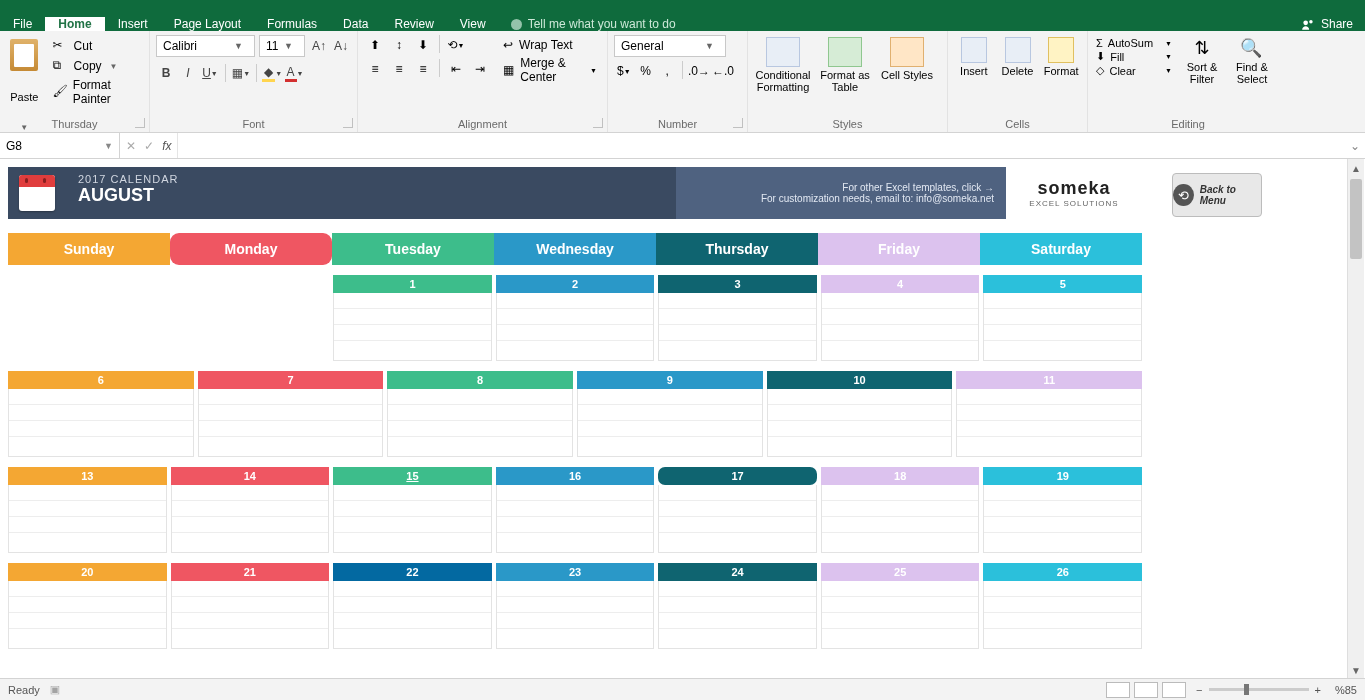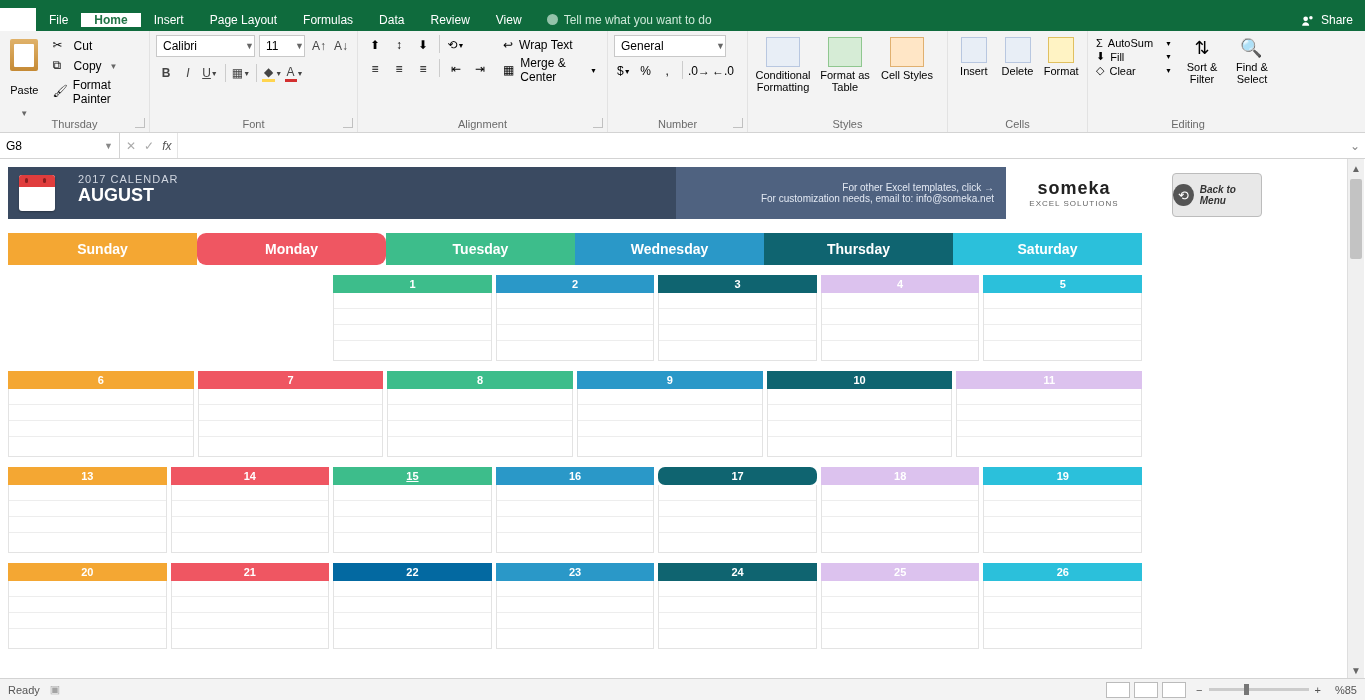--- a/index.html
+++ b/index.html
@@ -2,46 +2,46 @@
 <html><head>
 <meta charset="utf-8">
 <style>
 * { margin: 0; padding: 0; box-sizing: border-box; font-family: "Segoe UI", Arial, sans-serif; }
 body { width: 1365px; height: 700px; background: #fff; overflow: hidden; font-size: 12px; }
 
 
 .titlebar { height: 8px; background: #0f6b3d; }
 
 
-.tabs { display: flex; align-items: center; height: 23px; background: #0f6b3d; color: #fff; font-size: 12px; margin-left: 36px; }
+.tabs { display: flex; align-items: flex-end; height: 23px; background: #0f6b3d; color: #fff; font-size: 12px; }
 .tabs .tab { padding: 0 13px; display: flex; align-items: center; cursor: pointer; }
 .tabs .tab.file { background: #0f6b3d; }
 .tabs .tab.active { background: #fff; color: #217346; font-weight: bold; }
 .tabs .tellme { padding: 0 12px; display: flex; align-items: center; color: #cde8d8; gap: 6px; flex: 1; }
 .tabs .bulb { width: 11px; height: 11px; border-radius: 50%; background: #cde8d8; opacity: .7; }
 .tabs .share { padding: 0 12px; display: flex; align-items: center; gap: 6px; }
 .tabs .share svg { width: 14px; height: 14px; }
 
 
 .ribbon { height: 102px; background: #f3f3f3; border-bottom: 1px solid #d3d3d3; display: flex; }
 .group { border-right: 1px solid #e2e2e2; position: relative; padding: 4px 6px 16px 6px; display: flex; flex-direction: column; }
 .group-label { position: absolute; bottom: 2px; left: 0; right: 0; text-align: center; font-size: 11px; color: #6a6a6a; }
 .dialog-launcher { position: absolute; right: 4px; bottom: 4px; width: 10px; height: 10px; border: 1px solid #9f9f9f; border-top: none; border-left: none; opacity: .6; cursor: pointer; }
 
 .clipboard-body { display: flex; gap: 6px; }
-.paste-big { display: flex; flex-direction: column; align-items: center; gap: 13px; width: 42px; padding-top: 4px; cursor: pointer; }
+.paste-big { display: flex; flex-direction: column; align-items: center; gap: 20px; width: 42px; padding-top: 4px; cursor: pointer; }
 .paste-icon { width: 28px; height: 32px; background: linear-gradient(#e0b26a,#c58a35); border-radius: 2px; position: relative; }
 .paste-icon::after { content:''; position:absolute; left:4px; right:4px; top:5px; bottom:4px; background:#fff; border-radius:1px; }
 .clip-col { display: flex; flex-direction: column; gap: 2px; padding-top: 2px; font-size: 12px; }
 .clip-item { display: flex; align-items: center; gap: 5px; cursor: pointer; padding: 1px 4px; }
 .icon-sm { width: 16px; height: 16px; display: inline-block; }
 
 .font-body { display: flex; flex-direction: column; gap: 6px; width: 195px; }
 .font-row1 { display: flex; gap: 4px; align-items: center; }
-.combo { border: 1px solid #c8c8c8; background: #fff; height: 22px; display: flex; align-items: center; padding: 0 0 0 6px; font-size: 12px; }
+.combo { border: 1px solid #c8c8c8; background: #fff; height: 22px; display: flex; align-items: center; padding: 0 11px 0 6px; font-size: 12px; }
 .combo .arrow { margin-left: auto; color: #666; font-size: 9px; }
 .font-name { flex: 1; }
 .font-size { width: 46px; }
 .grow-shrink { display: flex; gap:2px;}
 .btn16 { width: 20px; height: 20px; display: flex; align-items: center; justify-content: center; cursor: pointer; color: #444; font-size: 12px; }
 .font-row2 { display: flex; gap: 2px; align-items: center; }
 .biu { display: flex; gap: 2px; }
 .sep { width:1px; height:18px; background:#ccc; margin:0 3px;}
 
 .align-body { display:flex; gap:8px; }
@@ -379,20 +379,21 @@
         <div class="lg">someka</div>
         <div class="sub">EXCEL SOLUTIONS</div>
       </div>
     </div>
     <div class="cal-days" id="cal-days">
         <div class="day-head d0">Sunday</div>
         <div class="day-head d1">Monday</div>
         <div class="day-head d2">Tuesday</div>
         <div class="day-head d3">Wednesday</div>
         <div class="day-head d4">Thursday</div>
+        <div class="day-head d5">Friday</div>
         <div class="day-head d6">Saturday</div>
       </div>
     <div class="cal-grid" id="cal-grid">
         <div class="cal-row">
           <div class="cell empty">
             <div class="num" style="background: transparent;"></div>
             <div class="body">
               <div class="line"></div>
               <div class="line"></div>
               <div class="line"></div>

